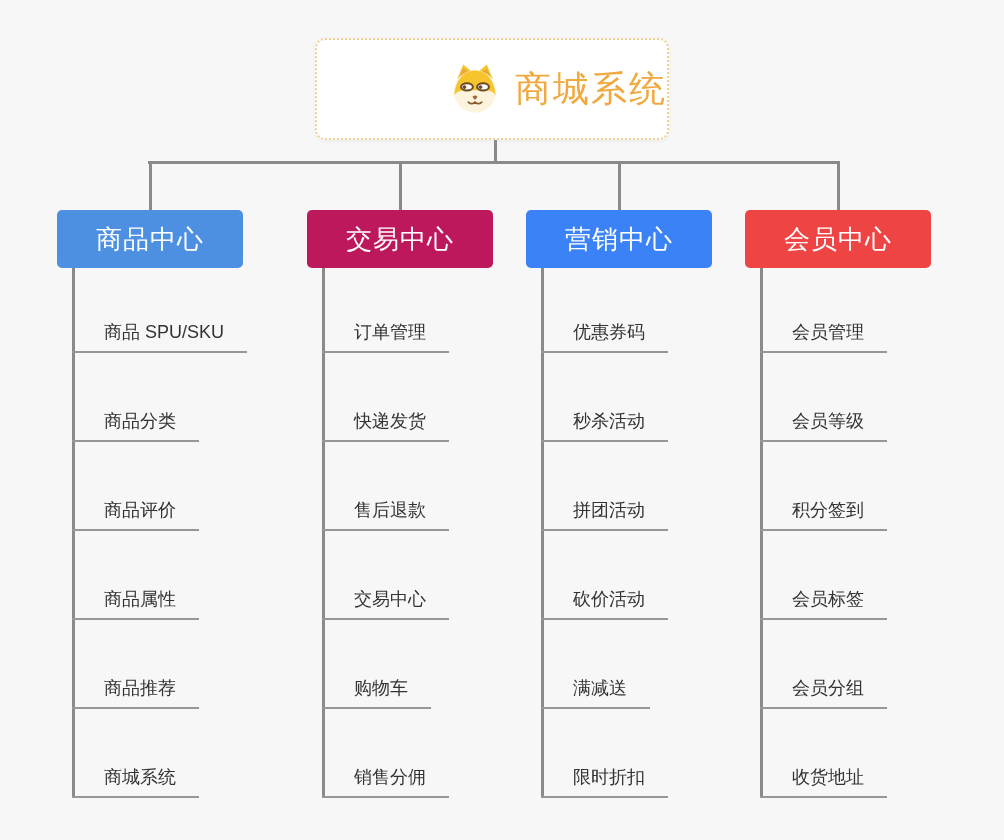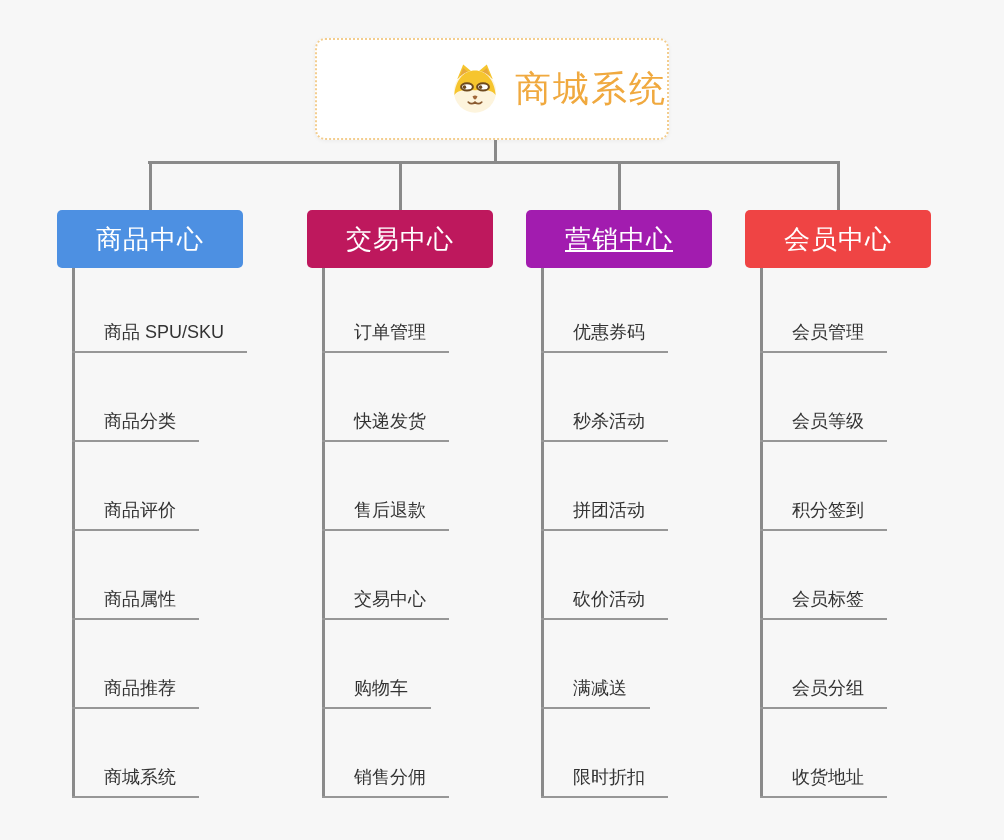--- a/index.html
+++ b/index.html
@@ -173,21 +173,21 @@
       <li class="leaf">
           <span class="leaf-label">购物车</span>
         </li>
       <li class="leaf">
           <span class="leaf-label">销售分佣</span>
         </li>
     </ul>
   </div>
 
   <div class="branch branch-3">
-    <div class="branch-header" style="background: #a21caf; text-decoration: underline;">营销中心</div>
+    <div class="branch-header" style="background: #3b82f6;">营销中心</div>
     <div class="branch-line"></div>
     <ul class="leaves">
       <li class="leaf">
           <span class="leaf-label">优惠券码</span>
         </li>
       <li class="leaf">
           <span class="leaf-label">秒杀活动</span>
         </li>
       <li class="leaf">
           <span class="leaf-label">拼团活动</span>

